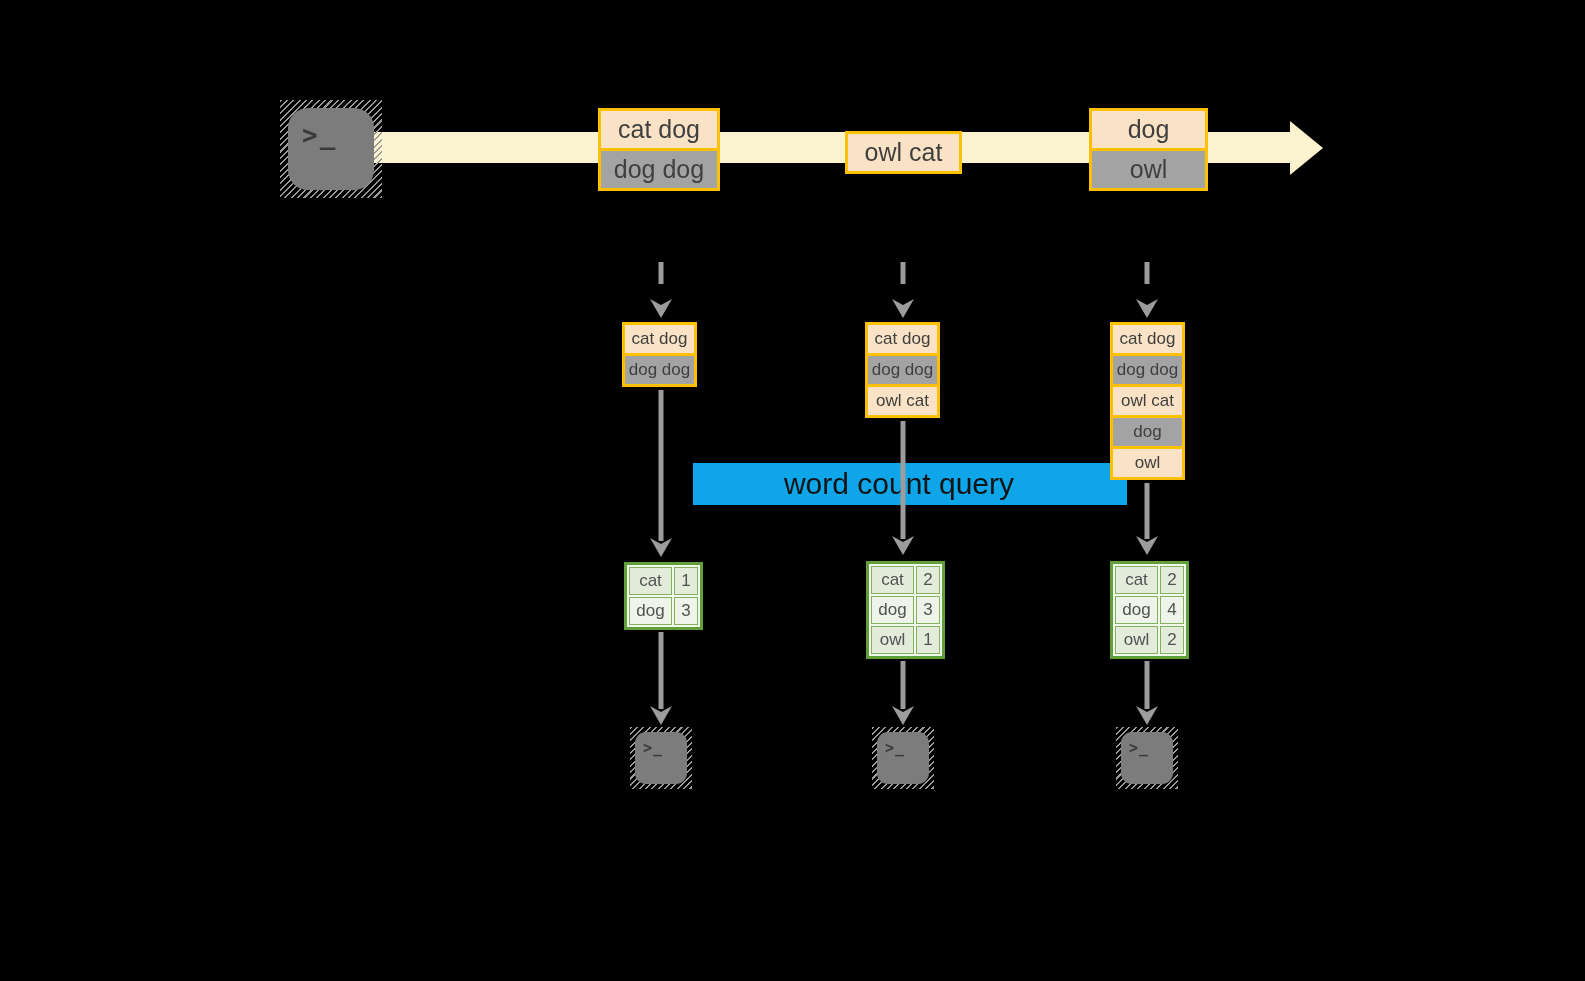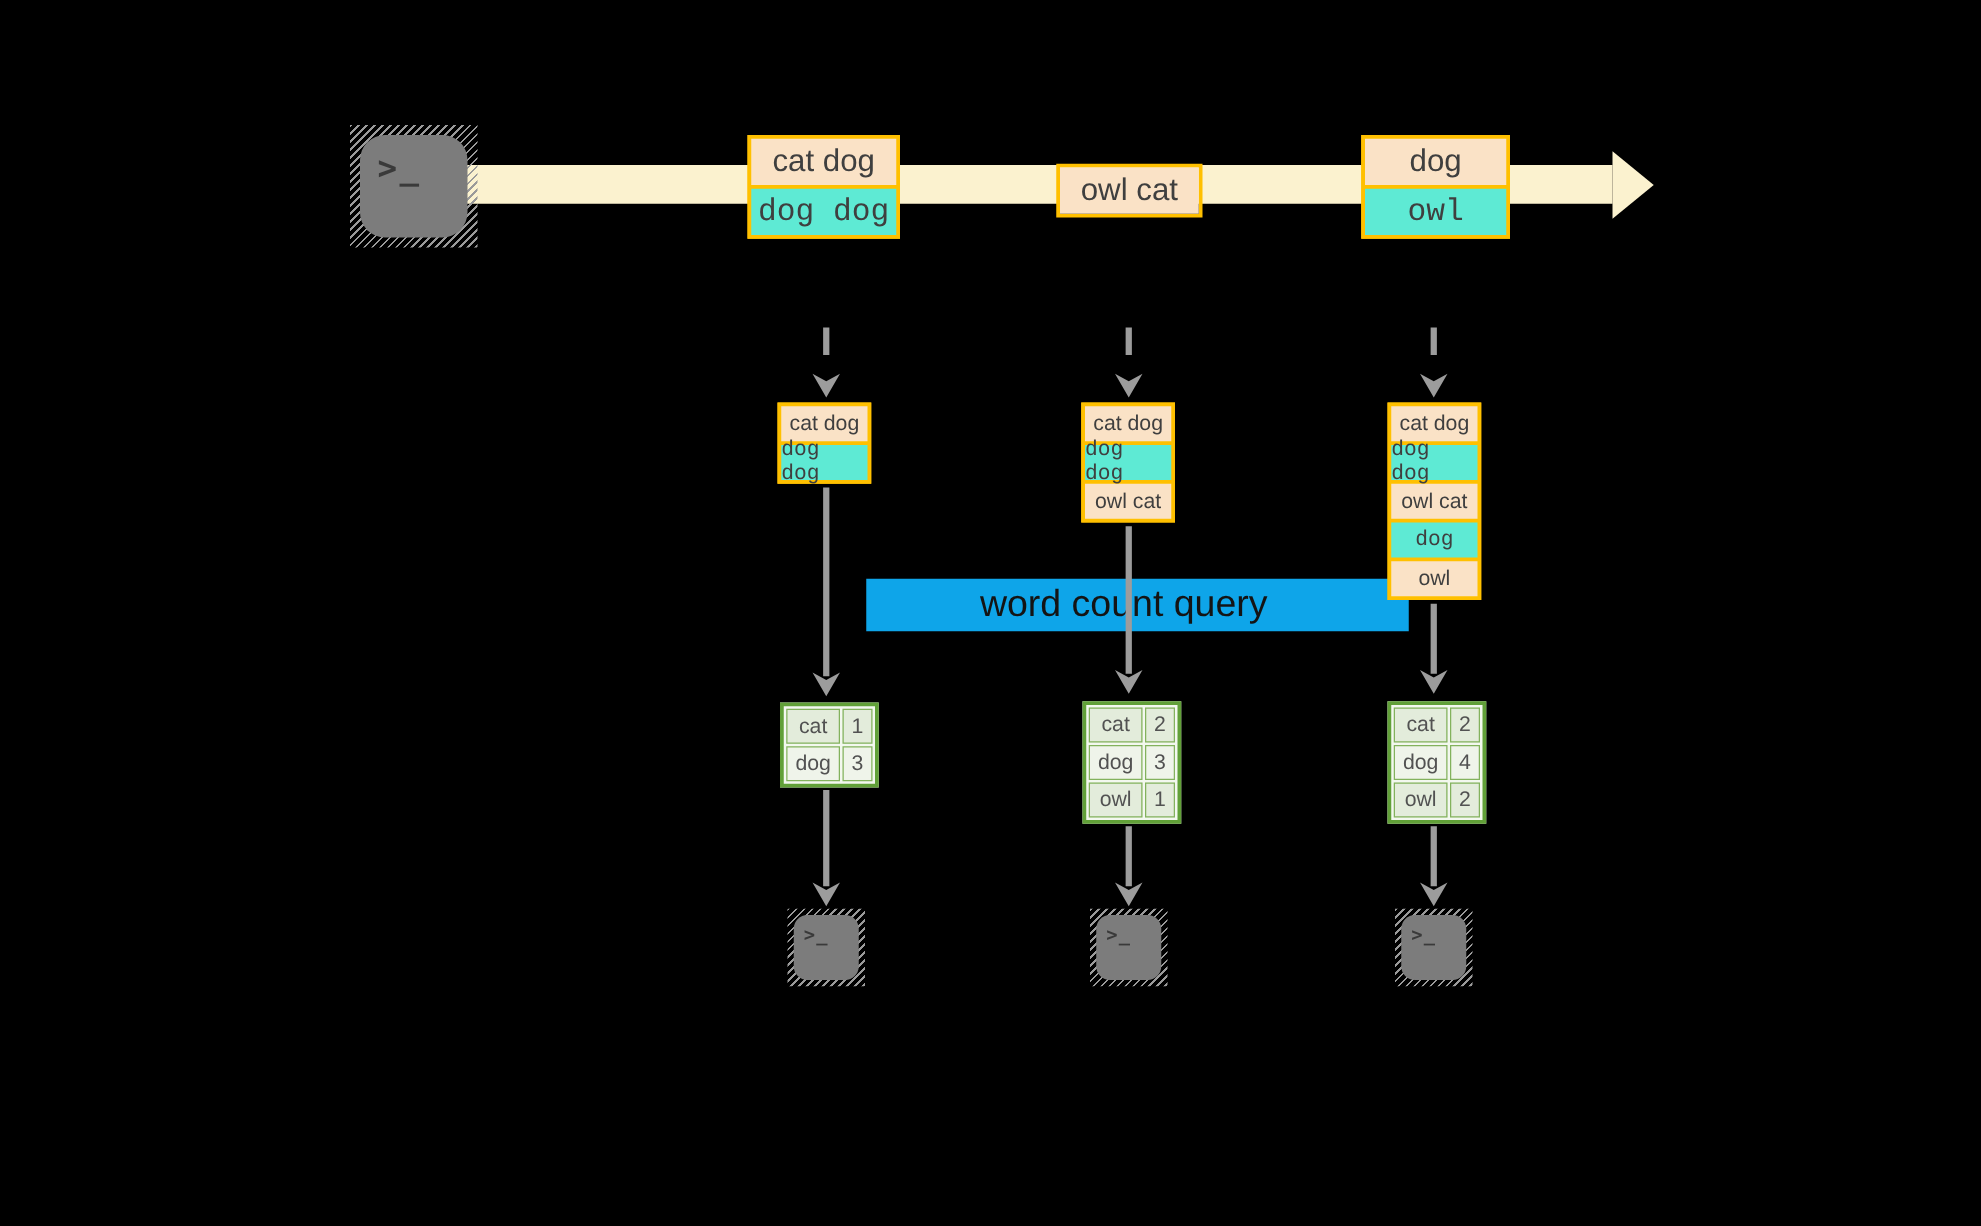--- a/index.html
+++ b/index.html
@@ -22,21 +22,21 @@
   .term.big .prompt{font-size:26px;padding:12px 0 0 14px;letter-spacing:2px;}
   .term.small .prompt{font-size:15px;padding:7px 0 0 8px;letter-spacing:1px;}
   .term.small{width:62px;height:62px;}
   
   .msg{position:absolute;z-index:3;border:3px solid #FFC000;box-sizing:border-box;background:#FFC000;}
   .msg .row{display:flex;align-items:center;justify-content:center;color:#3F3F3F;}
   .msg .row + .row{margin-top:3px;}
   .msg.big .row{height:37px;font-size:25px;}
   .msg.stack .row{height:28px;font-size:17px;}
   .fa{background:#FAE2C6;}
-  .fb{background:#5eead4;font-family:Liberation Mono, monospace;}
+  .fb{background:#a3a3a3;}
   
   .query-band{position:absolute;left:693px;top:463px;width:434px;height:42px;background:#0ea5e9;z-index:1;
     display:flex;align-items:center;justify-content:center;padding-right:22px;box-sizing:border-box;}
   .query-band span{font-size:30px;color:#141414;}
   
   .wc{position:absolute;z-index:3;border:3px solid #61A038;background:#F3F8EF;
     display:grid;grid-template-columns:1fr 24px;gap:2px;padding:2px;box-sizing:content-box;width:69px;text-align:right;}
   .wc .cell{height:28px;display:flex;align-items:center;justify-content:center;
     font-size:17px;color:#525252;border:1px solid #83B25D;box-sizing:border-box;}
   .ca{background:#E3ECDB;}

